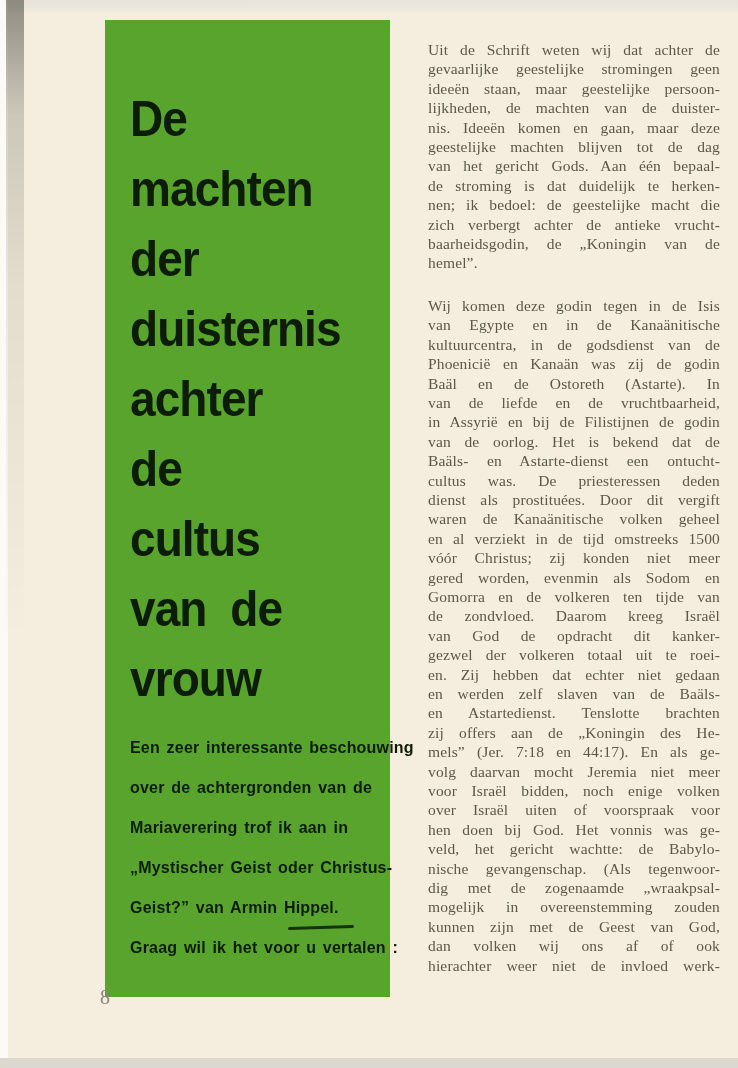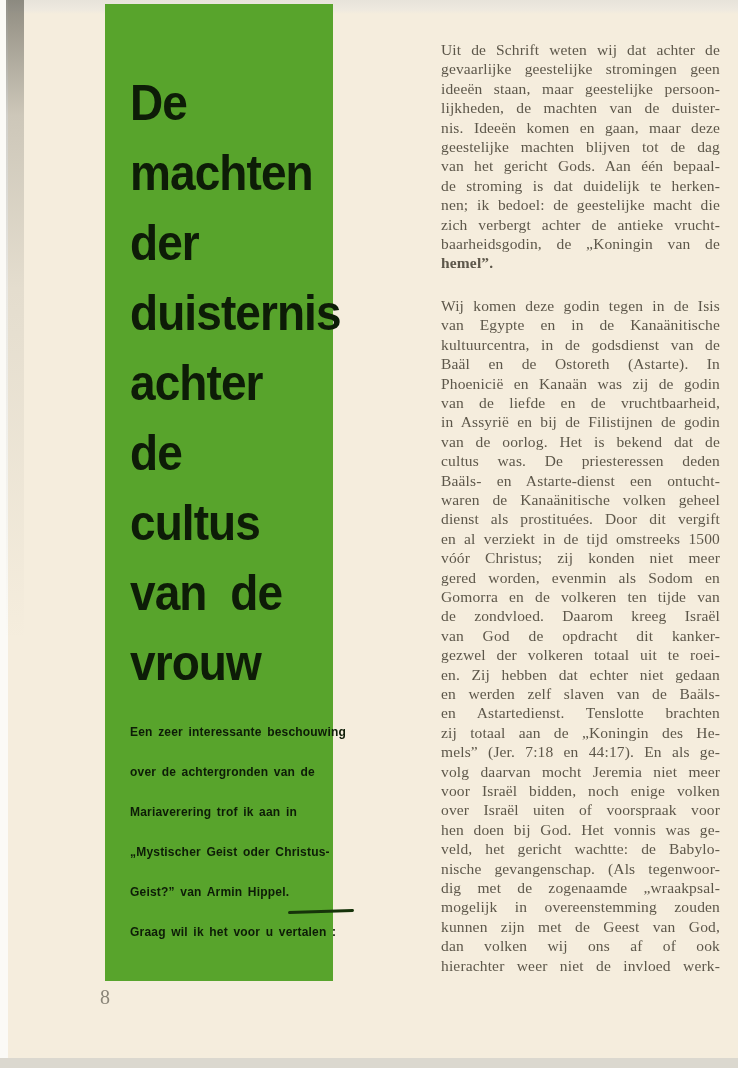--- a/index.html
+++ b/index.html
@@ -13,55 +13,55 @@
   .edge-top    { position:absolute; left:0; top:0; width:738px; height:14px;
                  background:linear-gradient(180deg,#e7e3da 0%, #eee9df 70%, rgba(238,233,223,0) 100%); }
   .edge-left-white { position:absolute; left:0; top:0; width:8px; height:1068px; background:#fbfaf6; }
   .edge-left-shadow{ position:absolute; left:6px; top:0; width:18px; height:640px;
                  background:linear-gradient(180deg, rgba(110,108,98,0.75) 0%, rgba(130,128,118,0.35) 18%,
                  rgba(150,148,138,0.18) 45%, rgba(160,158,148,0) 100%); }
   .edge-bottom { position:absolute; left:0; bottom:0; width:738px; height:10px; background:#dbd8cf; }
 
   
   .green-panel {
-    position:absolute; left:105px; top:4px; width:228px; height:977px;
+    position:absolute; left:105px; top:20px; width:285px; height:977px;
     background:var(--green, #58a42c);
   }
   .headline {
     position:absolute; left:25px; top:64px; width:300px;
     transform:scaleX(0.92); transform-origin:0 0;
     font-family:"Liberation Sans", sans-serif;
     font-weight:bold; font-size:50px; line-height:70px;
     letter-spacing:-1px;
     color:var(--title_ink, #0d1c07);
   }
   .headline .title-line { white-space:pre; }
   .intro {
     position:absolute; left:25px; top:708px; width:258px;
     font-family:"Liberation Sans", sans-serif;
-    font-weight:bold; font-size:12px; line-height:40px;
+    font-weight:bold; font-size:16px; line-height:40px;
     letter-spacing:0.2px; word-spacing:2px;
     color:var(--title_ink, #0d1c07);
   }
   .intro .intro-line { white-space:pre; }
   .hippel-underline {
     position:absolute; left:183px; top:906px; width:66px; height:3px;
     background:#16330a; border-radius:2px; transform:rotate(-2deg);
   }
 
   
   .article {
     position:absolute; left:428px; top:40px; width:292px;
     font-size:15.5px; line-height:19.4px;
     color:var(--body_ink, #5d574a);
     letter-spacing:0.15px;
   }
-  .article .para { margin:0 0 23px 13px; }
+  .article .para { margin:0 0 23px 0; }
   .jline { text-align:justify; text-align-last:justify; }
-  .jline.jlast { text-align-last:left;font-weight:bold; }
+  .jline.jlast { text-align-last:left; }
 
   .page-number {
     position:absolute; left:100px; top:986px;
     font-family:"Liberation Serif", serif;
     font-size:20px; color:var(--pagenum_ink, #8b8679);
   }
 </style>
 </head>
 <body>
 
@@ -109,40 +109,40 @@
         <div class="jline">de stroming is dat duidelijk te herken-</div>
         <div class="jline">nen; ik bedoel: de geestelijke macht die</div>
         <div class="jline">zich verbergt achter de antieke vrucht-</div>
         <div class="jline">baarheidsgodin, de „Koningin van de</div>
         <div class="jline jlast">hemel”.</div>
       </div>
       <div class="para">
         <div class="jline">Wij komen deze godin tegen in de Isis</div>
         <div class="jline">van Egypte en in de Kanaänitische</div>
         <div class="jline">kultuurcentra, in de godsdienst van de</div>
+        <div class="jline">Phoenicië en Kanaän was zij de godin</div>
         <div class="jline">Baäl en de Ostoreth (Astarte). In</div>
-        <div class="jline">Phoenicië en Kanaän was zij de godin</div>
         <div class="jline">van de liefde en de vruchtbaarheid,</div>
         <div class="jline">in Assyrië en bij de Filistijnen de godin</div>
         <div class="jline">van de oorlog. Het is bekend dat de</div>
+        <div class="jline">Baäls- en Astarte-dienst een ontucht-</div>
         <div class="jline">cultus was. De priesteressen deden</div>
-        <div class="jline">Baäls- en Astarte-dienst een ontucht-</div>
+        <div class="jline">dienst als prostituées. Door dit vergift</div>
         <div class="jline">waren de Kanaänitische volken geheel</div>
-        <div class="jline">dienst als prostituées. Door dit vergift</div>
         <div class="jline">en al verziekt in de tijd omstreeks 1500</div>
         <div class="jline">vóór Christus; zij konden niet meer</div>
         <div class="jline">gered worden, evenmin als Sodom en</div>
         <div class="jline">Gomorra en de volkeren ten tijde van</div>
         <div class="jline">de zondvloed. Daarom kreeg Israël</div>
         <div class="jline">van God de opdracht dit kanker-</div>
         <div class="jline">gezwel der volkeren totaal uit te roei-</div>
         <div class="jline">en. Zij hebben dat echter niet gedaan</div>
         <div class="jline">en werden zelf slaven van de Baäls-</div>
         <div class="jline">en Astartedienst. Tenslotte brachten</div>
-        <div class="jline">zij totaal aan de „Koningin des He-</div>
+        <div class="jline">zij offers aan de „Koningin des He-</div>
         <div class="jline">mels” (Jer. 7:18 en 44:17). En als ge-</div>
         <div class="jline">volg daarvan mocht Jeremia niet meer</div>
         <div class="jline">voor Israël bidden, noch enige volken</div>
         <div class="jline">over Israël uiten of voorspraak voor</div>
         <div class="jline">hen doen bij God. Het vonnis was ge-</div>
         <div class="jline">veld, het gericht wachtte: de Babylo-</div>
         <div class="jline">nische gevangenschap. (Als tegenwoor-</div>
         <div class="jline">dig met de zogenaamde „wraakpsal-</div>
         <div class="jline">mogelijk in overeenstemming zouden</div>
         <div class="jline">kunnen zijn met de Geest van God,</div>

